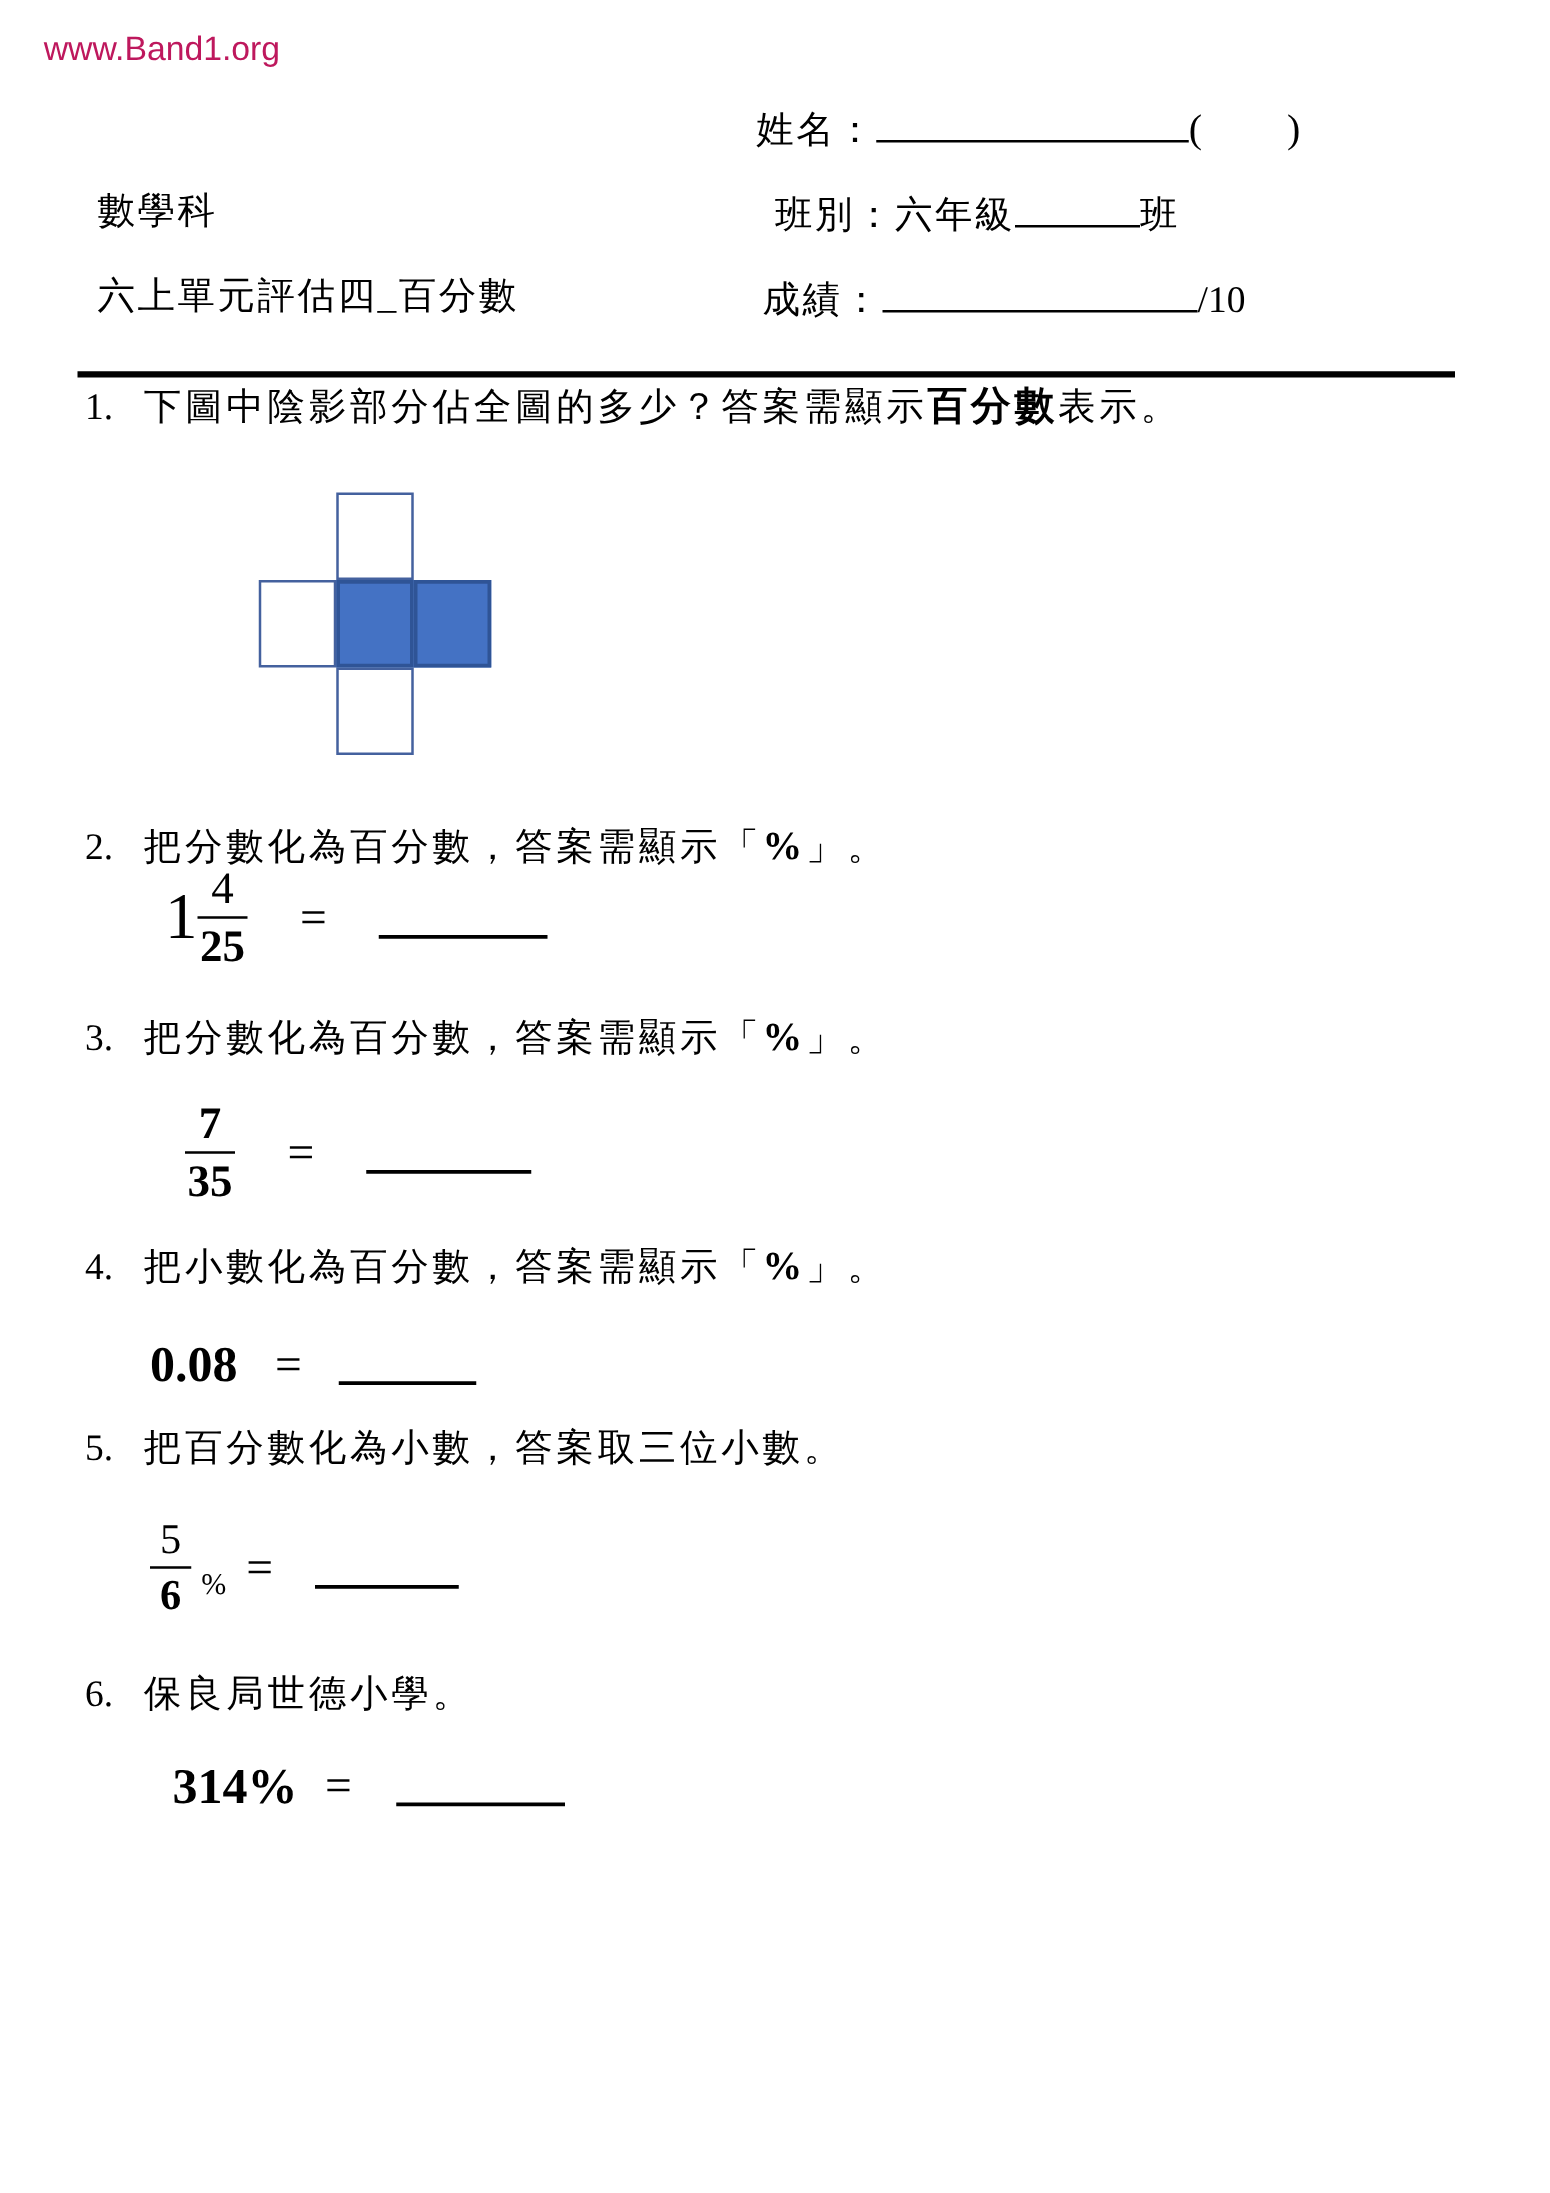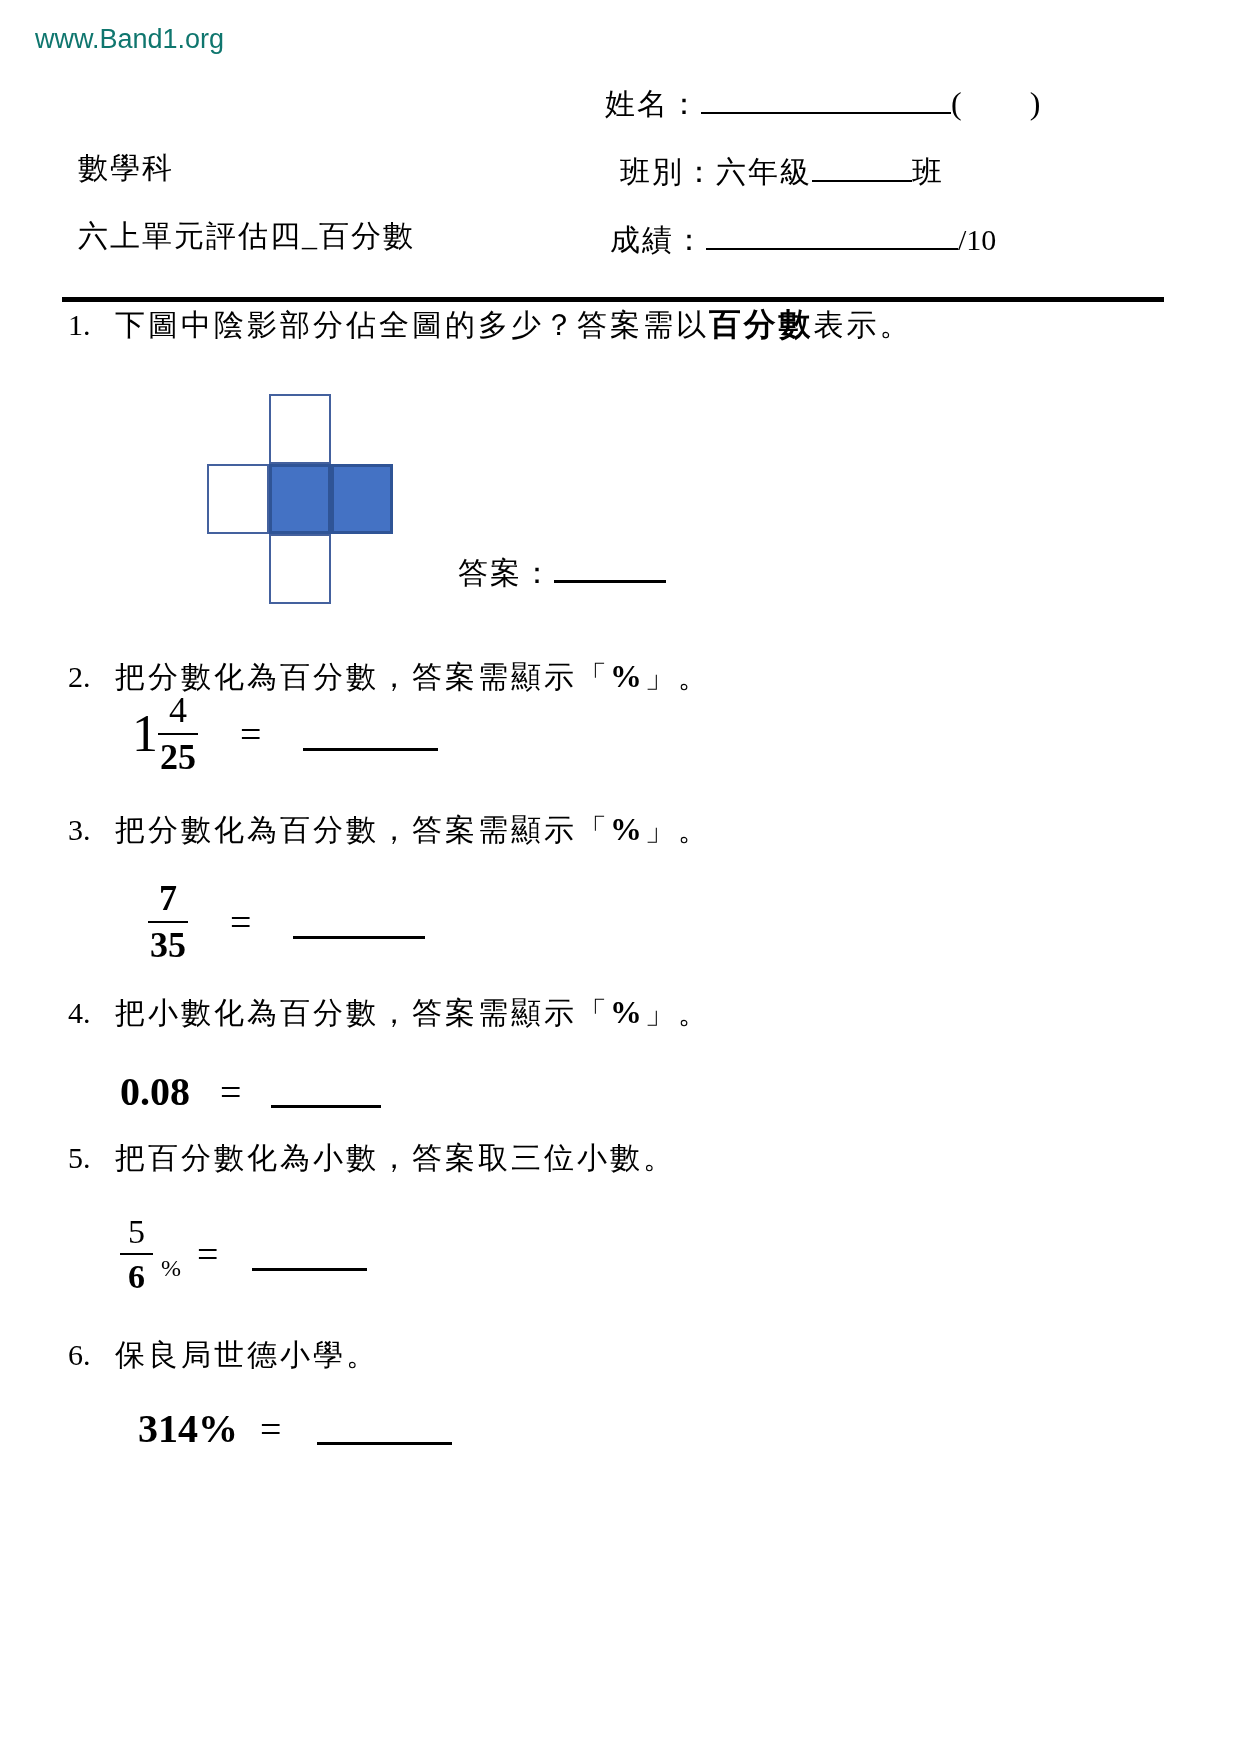--- a/index.html
+++ b/index.html
@@ -8,21 +8,21 @@
     width:1240px;
     height:1754px;
     background:#ffffff;
     font-family:"Liberation Serif","DejaVu Serif",serif;
     color:#000;
     overflow:hidden;
   }
   .watermark{
     position:absolute;left:35px;top:24px;
     font-family:"Liberation Sans","DejaVu Sans",sans-serif;
-    font-size:27px;color:#0f766e;
+    font-size:27px;color:#be185d;
   }
   
   .hrow{position:absolute;font-size:30px;letter-spacing:2px;white-space:nowrap;}
   .hleft{left:78px;}
   .hright{left:605px;}
   .r1{top:80px;} .r2{top:148px;} .r3{top:216px;}
   .uline{
     display:inline-block;
     border-bottom:2.5px solid #000;
     height:1.05em;
@@ -85,34 +85,31 @@
   <div class="hrow hright r1">
     <span>姓名：</span><span class="uline" style="width:250px"></span><span class="paren">(</span><span class="paren-gap"></span><span class="paren">)</span>
   </div>
   <div class="hrow hright r3" style="left:610px">
     <span>成績：</span><span class="uline" style="width:252px"></span><span class="num-serif">/10</span>
   </div>
 
   <div class="divider"></div>
 
   <div class="q" style="top:303px">
-    <span class="qnum">1.</span><span>下圖中陰影部分佔全圖的多少？答案需以</span><span class="qb">百分數</span><span>表示。</span>
+    <span class="qnum">1.</span><span>下圖中陰影部分佔全圖的多少？答案需顯示</span><span class="qb">百分數</span><span>表示。</span>
   </div>
 
   <div class="grid" id="cross-grid">
       <div class="cell" style="left: 62px; top: 0px; width: 62px; height: 70px; border-color: rgb(68, 97, 158);"></div>
       <div class="cell" style="left: 0px; top: 70px; width: 62px; height: 70px; border-color: rgb(68, 97, 158);"></div>
       <div class="cell filled" style="left: 62px; top: 70px; width: 62px; height: 70px; border-color: rgb(47, 84, 150); background: rgb(68, 114, 196);"></div>
       <div class="cell filled" style="left: 124px; top: 70px; width: 62px; height: 70px; border-color: rgb(47, 84, 150); background: rgb(68, 114, 196);"></div>
       <div class="cell" style="left: 62px; top: 140px; width: 62px; height: 70px; border-color: rgb(68, 97, 158);"></div>
     </div>
 
-  <div class="ansrow" style="left:458px;top:548px">
-    <span>答案：</span><span class="uline" style="width:112px;border-bottom-width:3px"></span>
-  </div>
 
   <div class="q" style="top:657px">
     <span class="qnum">2.</span><span>把分數化為百分數，答案需顯示「</span><span class="qb">%</span><span>」。</span>
   </div>
   <div class="math-row" style="left:132px;top:690px">
     <span class="whole">1</span>
     <span class="frac">
       <span class="num">4</span>
       <span class="den">25</span>
     </span>

